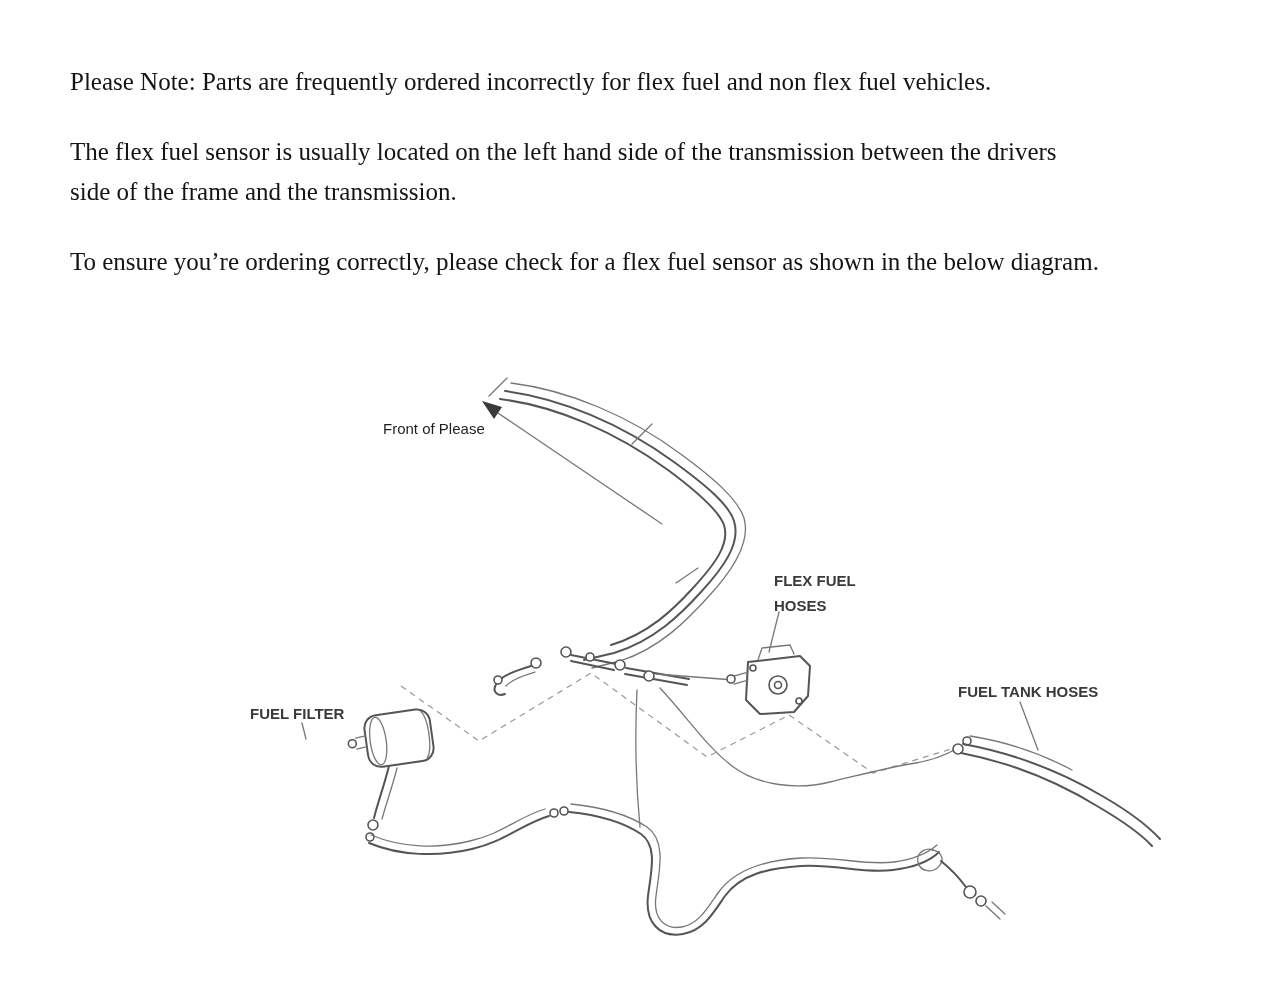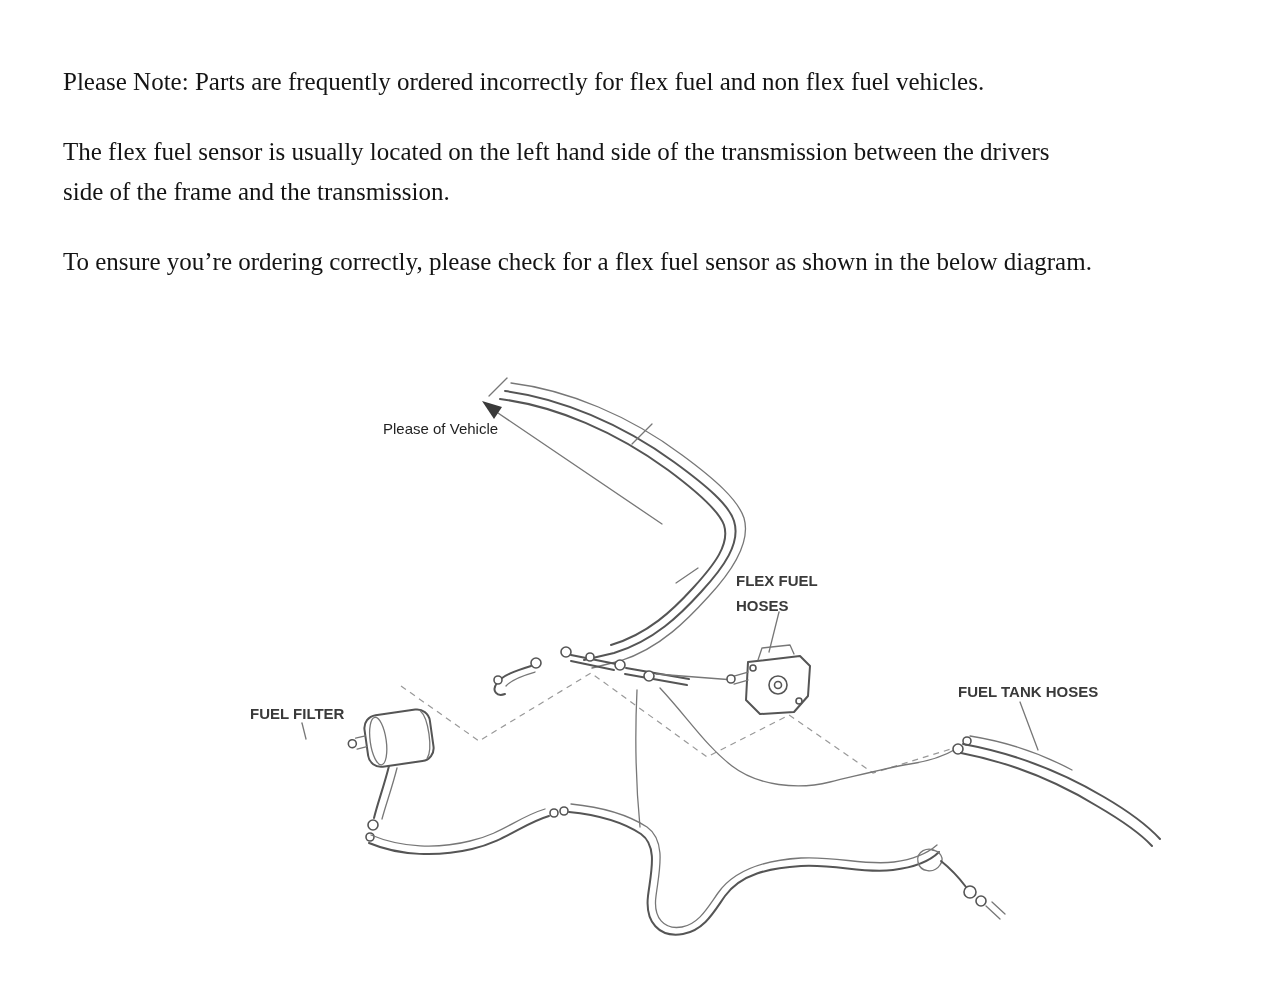--- a/index.html
+++ b/index.html
@@ -8,39 +8,39 @@
     position:relative;
     width:1280px; height:989px;
     overflow:hidden;
     font-family:"Liberation Serif", serif;
   }
   .text-block { position:absolute; left:63px; top:62px; width:1210px; }
   .para {
     font-size:25px;
     line-height:40px;
     color:#141414;
-    margin:0 0 30px 0;
+    margin:0 0 30px 7px;
     white-space:nowrap;
   }
   .diagram-svg { position:absolute; left:0; top:0; width:1280px; height:989px; }
   .pipe { fill:none; stroke:#555555; stroke-width:2; stroke-linecap:round; stroke-linejoin:round; }
   .thin { fill:none; stroke:#777777; stroke-width:1.3; stroke-linecap:round; stroke-linejoin:round; }
   .dash { fill:none; stroke:#999999; stroke-width:1.2; stroke-dasharray:6 5; }
   .fit  { fill:#ffffff; stroke:#555555; stroke-width:1.6; }
   .solid{ fill:#3a3a3a; stroke:none; }
   .dlabel {
     position:absolute;
     font-family:"Liberation Sans", sans-serif;
     font-size:15px;
     color:#3a3a3a;
     white-space:nowrap;
   }
   .dlabel.bold { font-weight:700; }
   .dlabel.front { left:383px; top:420px; color:#1f1f1f; }
-  .dlabel.sensor { left:736px; top:568px; line-height:25px; }
+  .dlabel.sensor { left:774px; top:568px; line-height:25px; }
   .dlabel.filter { left:250px; top:705px; }
   .dlabel.tank { left:946px; top:683px;margin-left:12px; }
 </style>
 </head>
 <body>
 
 <div class="text-block">
   <p class="para">Please Note: Parts are frequently ordered incorrectly for flex fuel and non flex fuel vehicles.</p>
   <p class="para">
     <span>The flex fuel sensor is usually located on the left hand side of the transmission between the drivers</span><br>
@@ -126,19 +126,19 @@
     <path class="thin" d="M 1020 702 L 1038 750"></path>
     <path class="thin" d="M 660 688 C 688 718 706 746 732 766 C 758 786 798 790 830 782 C 860 775 886 768 910 764 C 930 761 946 755 956 749"></path>
     <circle class="fit" cx="958" cy="749" r="5"></circle>
     <circle class="fit" cx="967" cy="741" r="4"></circle>
     <path class="pipe" d="M 963 744 C 1012 753 1062 772 1104 797 C 1128 811 1148 826 1160 839"></path>
     <path class="pipe" d="M 961 753 C 1008 762 1056 781 1097 806 C 1121 820 1141 834 1152 846"></path>
     <path class="thin" d="M 970 736 C 1008 742 1042 754 1072 770"></path>
   </g>
 </svg>
 
-<div class="dlabel front">Please of Vehicle</div>
+<div class="dlabel front">Front of Please</div>
 <div class="dlabel bold sensor">
   <span>FLEX FUEL</span><br>
   <span>HOSES</span>
 </div>
 <div class="dlabel bold filter">FUEL FILTER</div>
 <div class="dlabel bold tank">FUEL TANK HOSES</div>
 
 </body></html>

